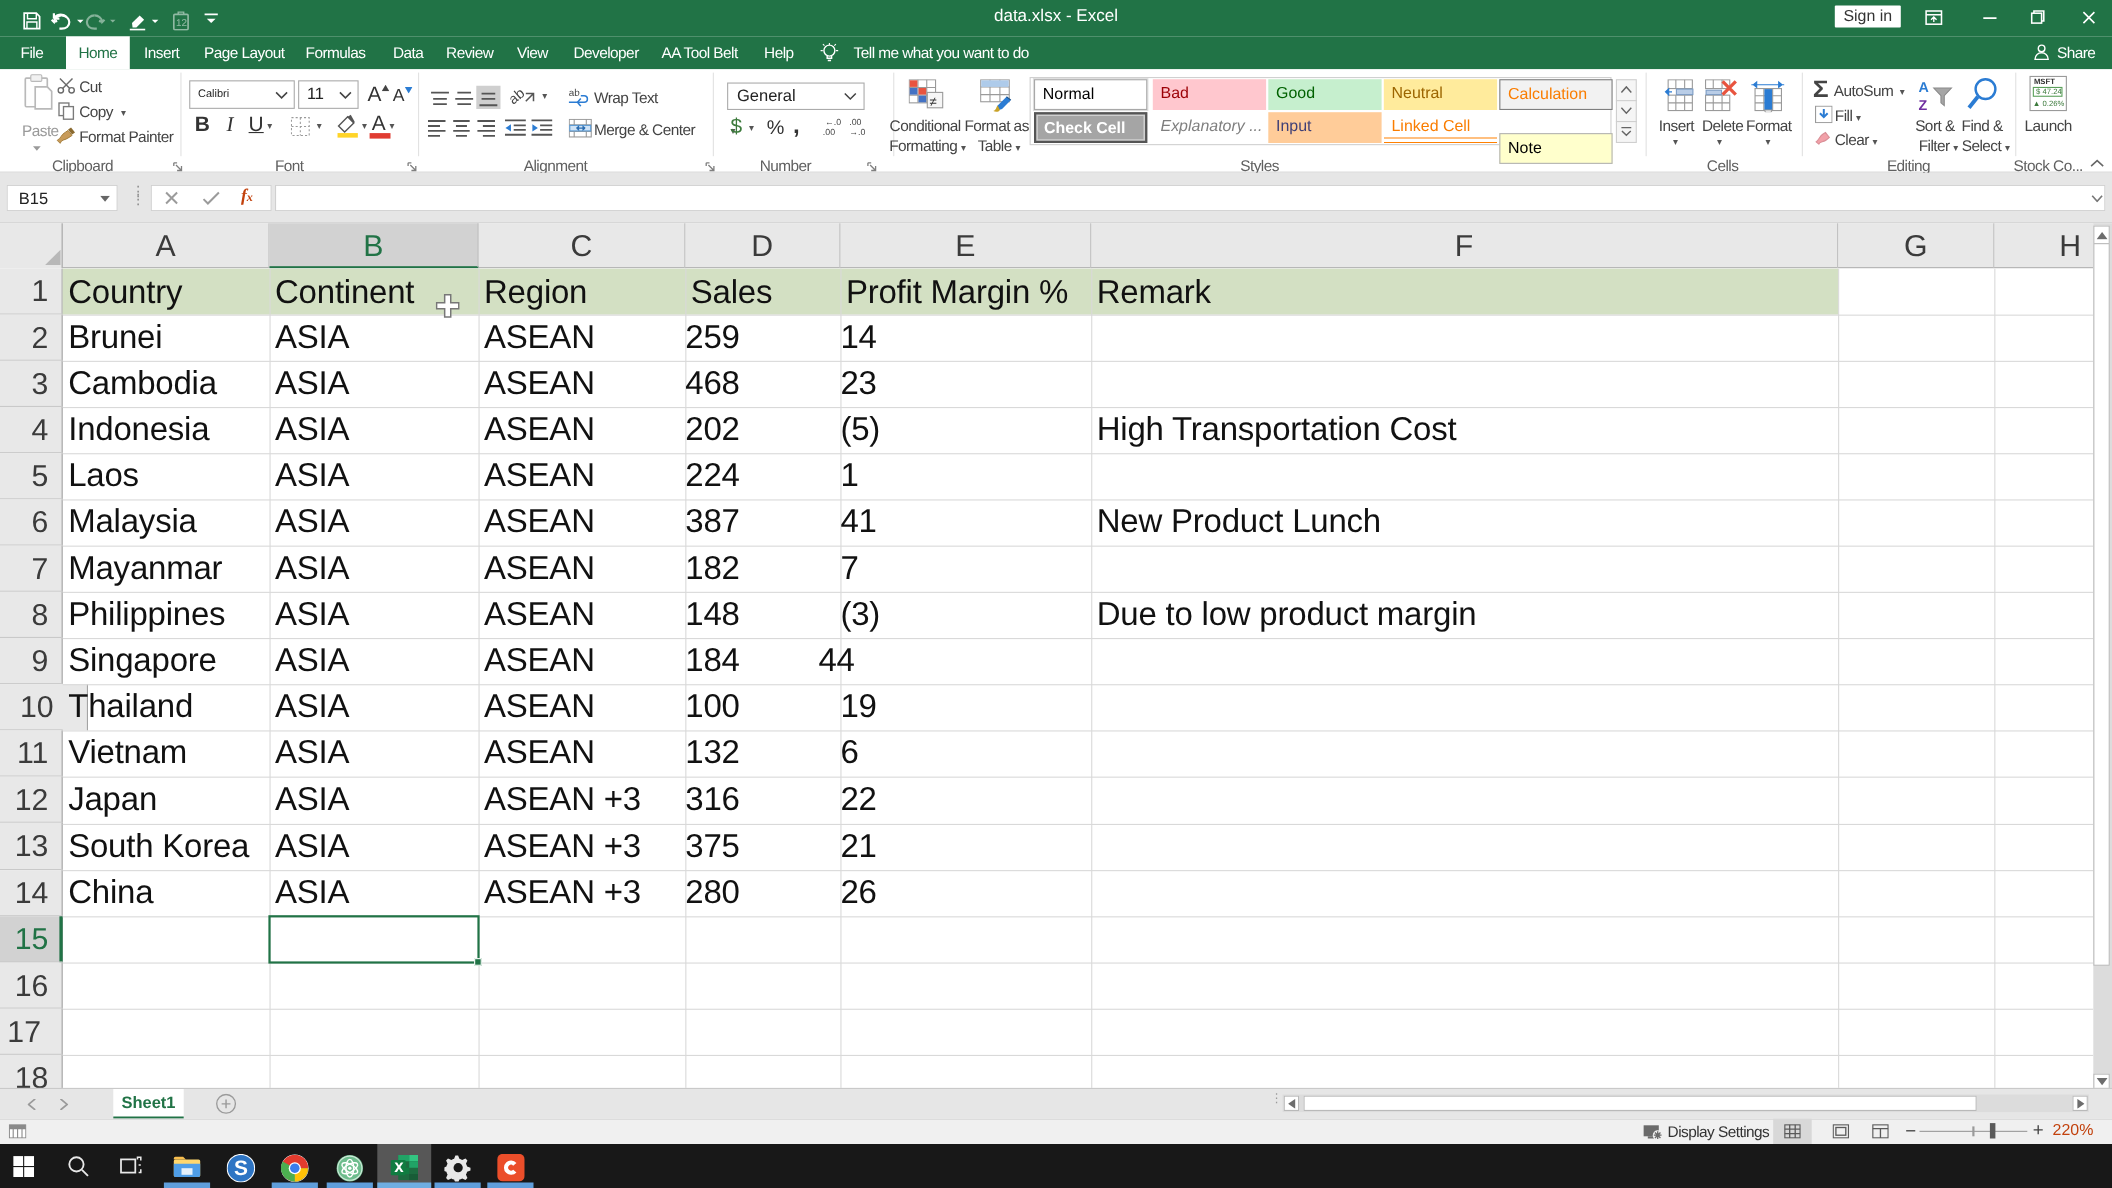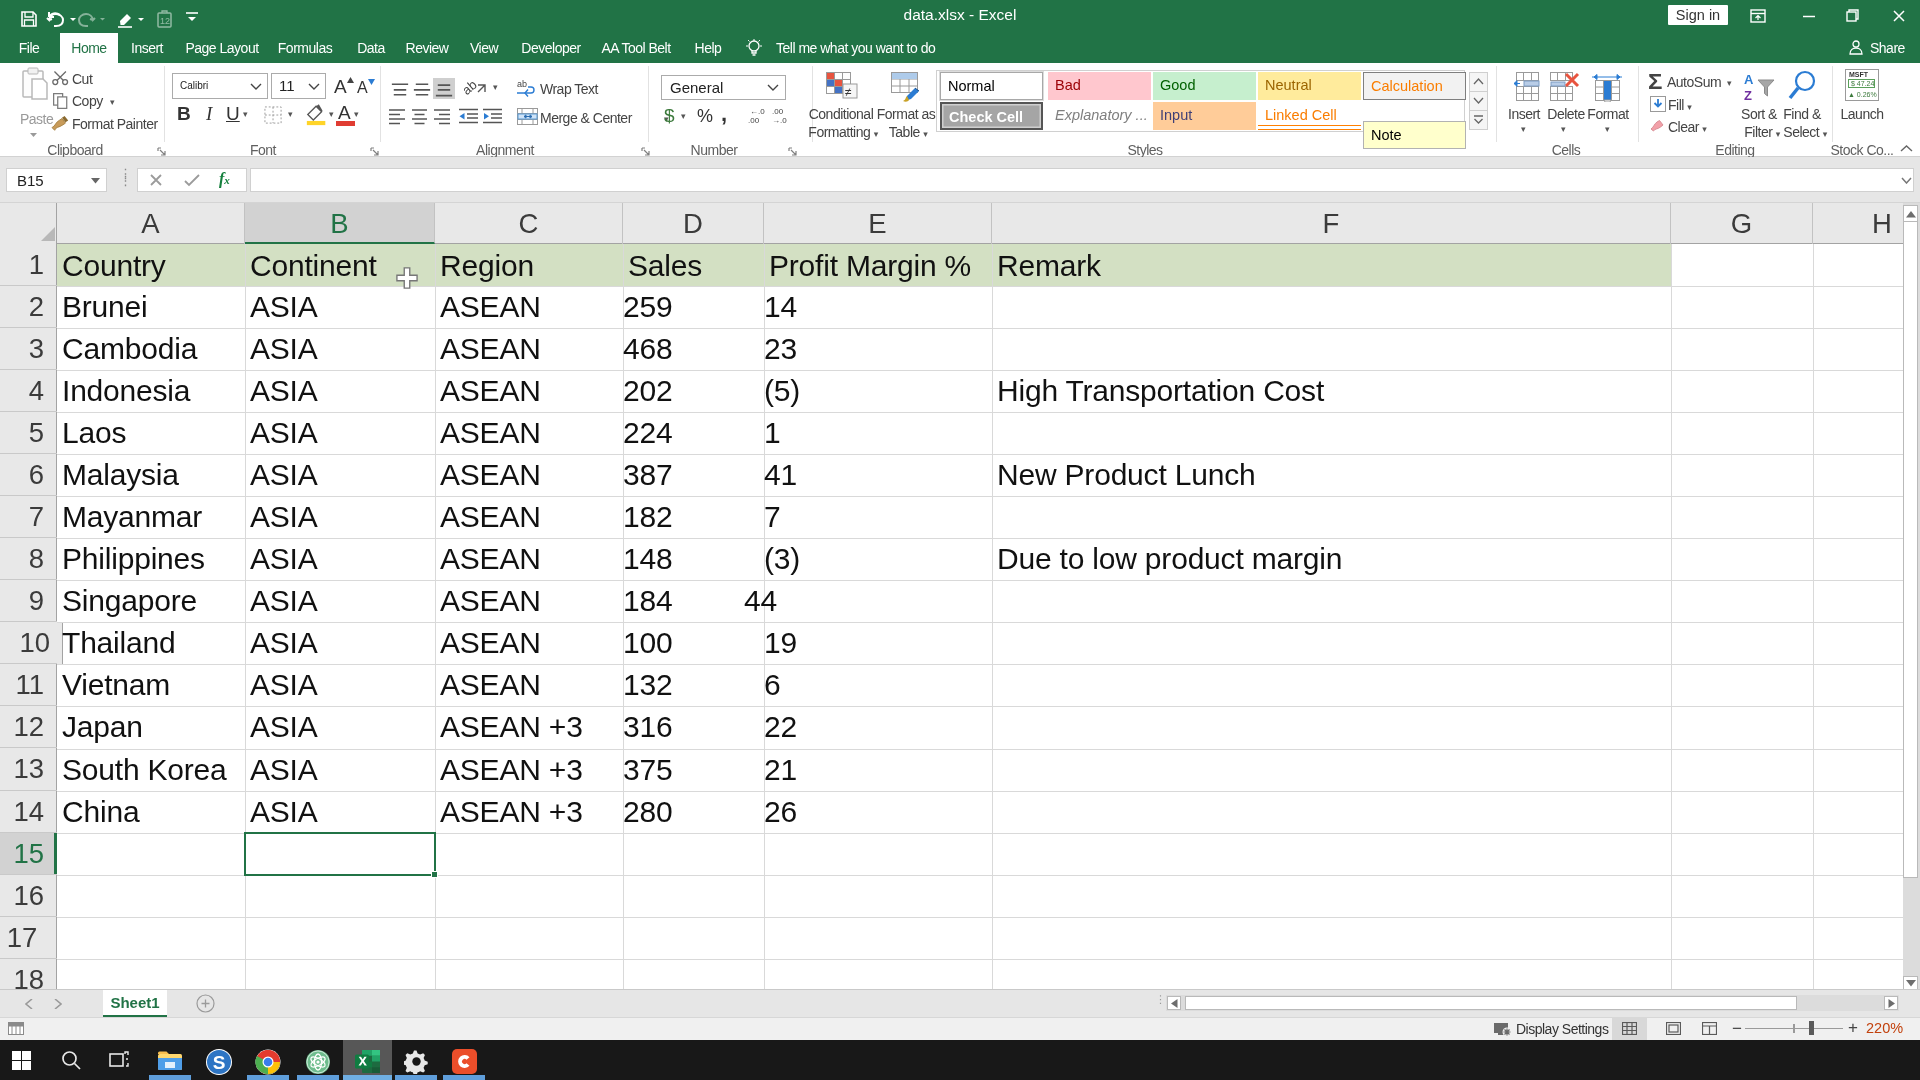--- a/index.html
+++ b/index.html
@@ -387,21 +387,21 @@
     <path d="M0 0 l4.5 5.5 4.5 -5.5 z" fill="#666"></path>
   </svg>
 <div class="ab" style="left:119px;top:170px;color:#8a8a8a;font-size:13px;letter-spacing:0;line-height:7px">⋮<br>⋮</div>
 <div class="ab" style="left:137px;top:168px;width:110px;height:24px;background:#fff;border:1px solid #d0d0d0"></div>
 <svg class="ab" style="left:149px;top:173px" width="14" height="14">
     <path d="M2 2 l10 10 M12 2 l-10 10" stroke="#9b9b9b" stroke-width="1.8" fill="none"></path>
   </svg>
 <svg class="ab" style="left:184px;top:173px" width="16" height="14">
     <path d="M1 8 l4 4 L15 2" stroke="#9b9b9b" stroke-width="1.8" fill="none"></path>
   </svg>
-<div class="ab" style="left:219px;top:170px;font-size:16px;color:#15803d;font-style:italic;font-family:Liberation Serif;font-weight:bold">f<span style="font-size:11px">x</span></div>
+<div class="ab" style="left:219px;top:170px;font-size:16px;color:#c2410c;font-style:italic;font-family:Liberation Serif;font-weight:bold">f<span style="font-size:11px">x</span></div>
 <div class="ab" style="left:250px;top:168px;width:1664px;height:24px;background:#fff;border:1px solid #d0d0d0"></div>
 <svg class="ab" style="left:1901px;top:177px" width="11" height="7">
     <path d="M1 1 l4.5 5 4.5 -5" stroke="#777" stroke-width="1.5" fill="none"></path>
   </svg>
 <div class="ab" style="left:0;top:202px;width:1920px;height:1px;background:#d4d4d4"></div>
 <div class="ab" style="left:0;top:203px;width:1903px;height:41px;background:#e8e8e8;border-bottom:1px solid #a3a3a3"></div>
 <div class="ab" style="left:0;top:203px;width:57px;height:41px;background:#e8e8e8;border-right:1px solid #a3a3a3"></div>
 <svg class="ab" style="left:41px;top:227px" width="15" height="15">
     <path d="M14 0 V14 H0 Z" fill="#b8b8b8"></path>
   </svg>
@@ -425,21 +425,21 @@
 <div class="ab" style="left:0;top:168.32px;width:57px;height:42.08px;background:#e8e8e8;border-right:1px solid #a3a3a3;color:#3b3b3b;font-size:27.5px;text-align:right;line-height:42.08px;padding-right:12px">5</div>
 <div class="ab" style="left:0;top:209.39999999999998px;width:57px;height:1px;background:#c9c9c9"></div>
 <div class="ab" style="left:0;top:210.39999999999998px;width:57px;height:42.08px;background:#e8e8e8;border-right:1px solid #a3a3a3;color:#3b3b3b;font-size:27.5px;text-align:right;line-height:42.08px;padding-right:12px">6</div>
 <div class="ab" style="left:0;top:251.47999999999996px;width:57px;height:1px;background:#c9c9c9"></div>
 <div class="ab" style="left:0;top:252.48000000000002px;width:57px;height:42.08px;background:#e8e8e8;border-right:1px solid #a3a3a3;color:#3b3b3b;font-size:27.5px;text-align:right;line-height:42.08px;padding-right:12px">7</div>
 <div class="ab" style="left:0;top:293.56px;width:57px;height:1px;background:#c9c9c9"></div>
 <div class="ab" style="left:0;top:294.55999999999995px;width:57px;height:42.08px;background:#e8e8e8;border-right:1px solid #a3a3a3;color:#3b3b3b;font-size:27.5px;text-align:right;line-height:42.08px;padding-right:12px">8</div>
 <div class="ab" style="left:0;top:335.63999999999993px;width:57px;height:1px;background:#c9c9c9"></div>
 <div class="ab" style="left:0;top:336.64px;width:57px;height:42.08px;background:#e8e8e8;border-right:1px solid #a3a3a3;color:#3b3b3b;font-size:27.5px;text-align:right;line-height:42.08px;padding-right:12px">9</div>
 <div class="ab" style="left:0;top:377.71999999999997px;width:57px;height:1px;background:#c9c9c9"></div>
-<div class="ab" style="left:0;top:378.72px;width:63px;height:42.08px;background:#e8e8e8;border-right:1px solid #a3a3a3;color:#3b3b3b;font-size:27.5px;text-align:right;line-height:42.08px;padding-right:12px">10</div>
+<div class="ab" style="left:0;top:378.72px;width:80px;height:42.08px;background:#e8e8e8;border-right:1px solid #a3a3a3;color:#3b3b3b;font-size:27.5px;text-align:center;line-height:42.08px;padding-right:12px">10</div>
 <div class="ab" style="left:0;top:419.8px;width:57px;height:1px;background:#c9c9c9"></div>
 <div class="ab" style="left:0;top:420.79999999999995px;width:57px;height:42.08px;background:#e8e8e8;border-right:1px solid #a3a3a3;color:#3b3b3b;font-size:27.5px;text-align:right;line-height:42.08px;padding-right:12px">11</div>
 <div class="ab" style="left:0;top:461.87999999999994px;width:57px;height:1px;background:#c9c9c9"></div>
 <div class="ab" style="left:0;top:462.88px;width:57px;height:42.08px;background:#e8e8e8;border-right:1px solid #a3a3a3;color:#3b3b3b;font-size:27.5px;text-align:right;line-height:42.08px;padding-right:12px">12</div>
 <div class="ab" style="left:0;top:503.96px;width:57px;height:1px;background:#c9c9c9"></div>
 <div class="ab" style="left:0;top:504.96000000000004px;width:57px;height:42.08px;background:#e8e8e8;border-right:1px solid #a3a3a3;color:#3b3b3b;font-size:27.5px;text-align:right;line-height:42.08px;padding-right:12px">13</div>
 <div class="ab" style="left:0;top:546.0400000000001px;width:57px;height:1px;background:#c9c9c9"></div>
 <div class="ab" style="left:0;top:547.04px;width:57px;height:42.08px;background:#e8e8e8;border-right:1px solid #a3a3a3;color:#3b3b3b;font-size:27.5px;text-align:right;line-height:42.08px;padding-right:12px">14</div>
 <div class="ab" style="left:0;top:588.12px;width:57px;height:1px;background:#c9c9c9"></div>
 <div class="ab" style="left:0;top:589.12px;width:57px;height:42.08px;background:#d2d2d2;border-right:1px solid #a3a3a3;color:#217346;font-size:27.5px;text-align:right;line-height:42.08px;padding-right:12px">15</div>

